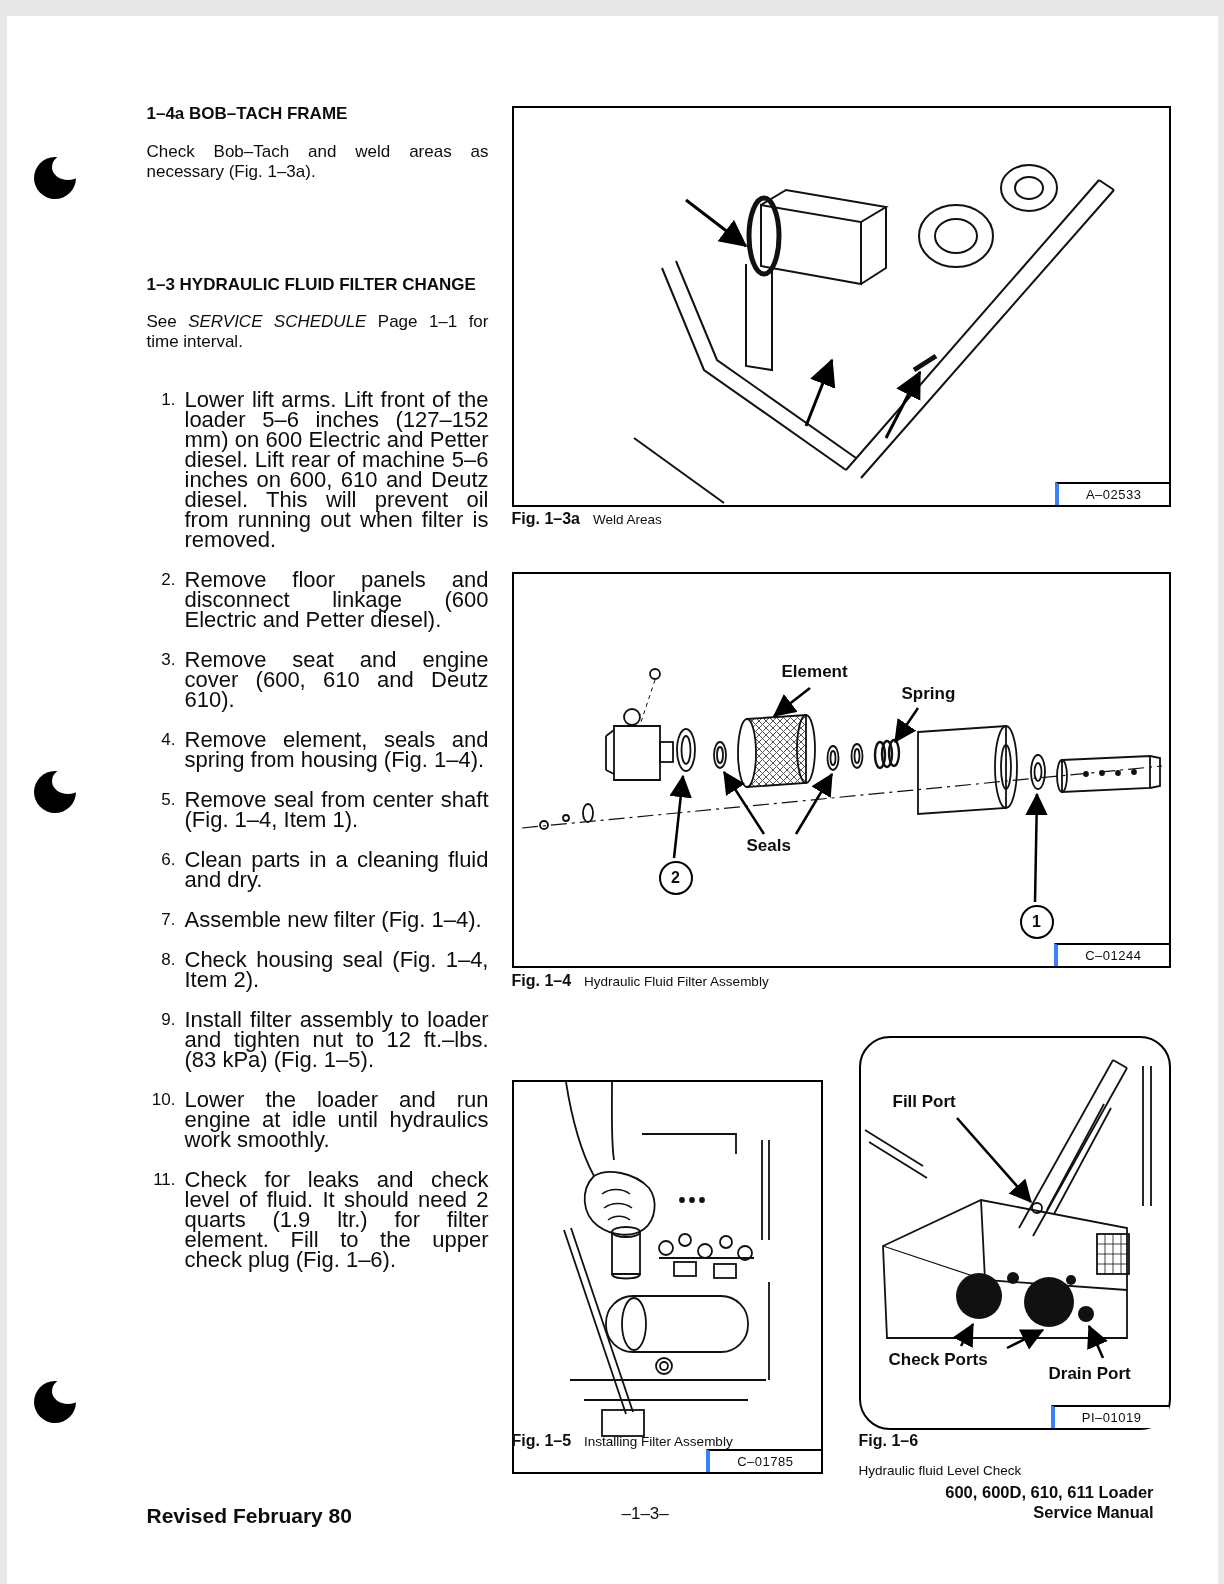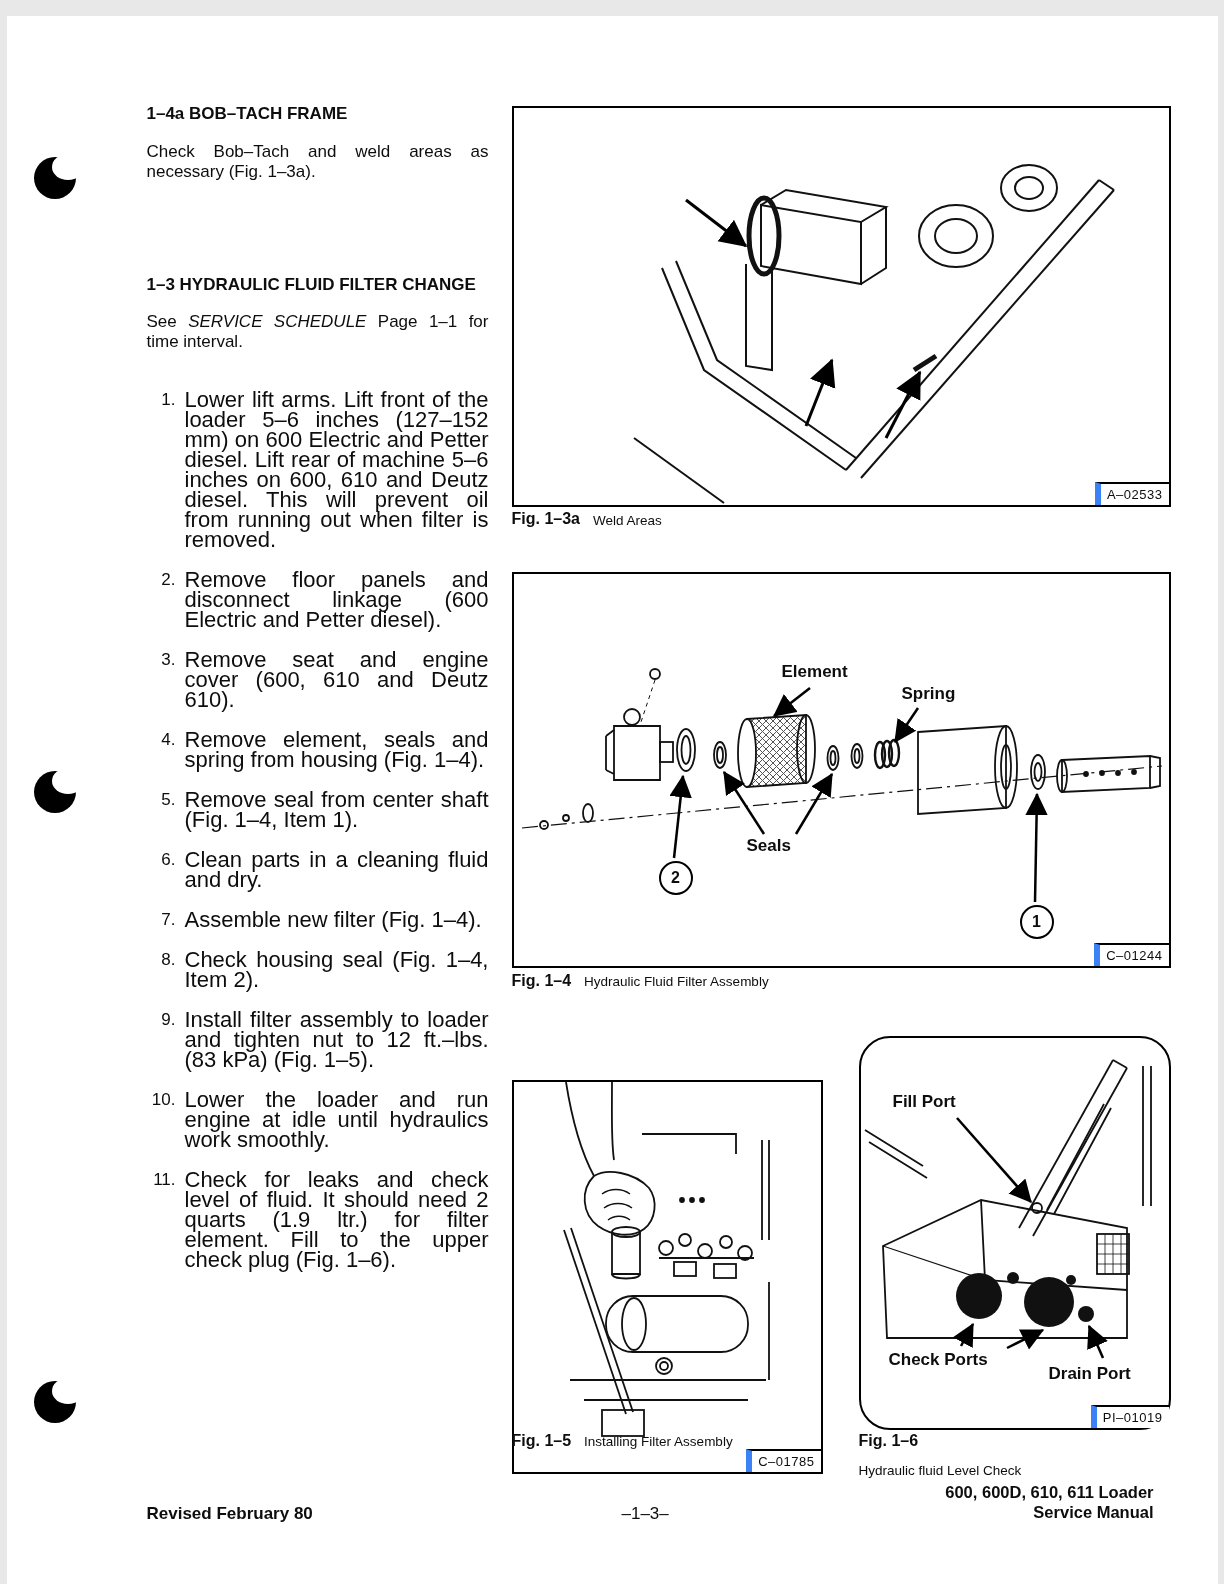--- a/index.html
+++ b/index.html
@@ -14,36 +14,36 @@
   .h2{font-size:17px;font-weight:bold;line-height:22px;margin:92px 0 16px 0;text-align:justify;}
   .para{font-size:17px;line-height:20px;text-align:justify;margin:0;}
   .steps{margin-top:38px;}
   .step{display:grid;grid-template-columns:38px 1fr;margin-bottom:20px;}
   .step-num{font-size:17px;line-height:20px;text-align:right;padding-right:9px;}
   .step-text{font-size:22px;line-height:20px;text-align:justify;}
   .it{font-style:italic;}
   
   .figbox{position:absolute;border:2px solid #000;background:#fff;}
   .codebox{
-    position:absolute;right:0;bottom:0;border-left:6px solid #3b82f6;border-top:2px solid #000;
-    padding:3px 6px;font-size:13px;letter-spacing:.5px;background:#fff;
+    position:absolute;right:0;bottom:0;border-left:4px solid #3b82f6;border-top:2px solid #000;
+    padding:3px 27px;font-size:13px;letter-spacing:.5px;background:#fff;
   }
   .figcaption{position:absolute;display:flex;align-items:baseline;gap:13px;white-space:nowrap;}
   .figcaption .fl{font-size:16px;font-weight:bold;}
   .figcaption .ft{font-size:13.5px;}
   .callout{position:absolute;font-size:17px;font-weight:bold;white-space:nowrap;}
   .badge{
     position:absolute;width:30px;height:30px;border:2px solid #000;border-radius:50%;
     text-align:center;line-height:30px;font-weight:bold;font-size:16px;background:#fff;
   }
   svg.draw{position:absolute;left:0;top:0;width:100%;height:100%;}
   
   .binder{position:absolute;left:26px;}
   
-  .footer-left{position:absolute;left:140px;top:1488px;font-size:17px;font-weight:bold;}
+  .footer-left{position:absolute;left:140px;top:1488px;font-size:21px;font-weight:bold;}
   .footer-center{position:absolute;left:615px;top:1488px;font-size:17px;}
   .footer-right{position:absolute;right:64px;top:1466px;text-align:right;font-size:16.5px;font-weight:bold;line-height:20px;}
   .accent-bar{position:absolute;left:125px;top:1569px;width:150px;height:5px;}
 </style>
 </head>
 <body>
 
 <div class="page">
 
   <svg class="binder" style="top:136px" width="48" height="52">
@@ -140,21 +140,21 @@
         <path d="M400,262 L422,248" stroke-width="5"></path>
       </g>
       <g stroke="#000" stroke-width="3" fill="none">
         <line x1="172" y1="92" x2="232" y2="138" marker-end="url(#m1)"></line>
         <line x1="292" y1="318" x2="318" y2="252" marker-end="url(#m1)"></line>
         <line x1="372" y1="330" x2="406" y2="264" marker-end="url(#m1)"></line>
       </g>
     </svg>
     <div class="codebox">A–02533</div>
   </div>
-  <div class="figcaption" style="left:505px;top:494px;align-items:flex-end;">
+  <div class="figcaption" style="left:505px;top:494px;">
     <span class="fl">Fig. 1–3a</span>
     <span class="ft">Weld Areas</span>
   </div>
 
   <div class="figbox" style="left:505px;top:556px;width:655px;height:392px;">
     <svg class="draw" viewBox="0 0 655 392">
       <defs>
         <marker id="m2" markerWidth="10" markerHeight="10" refX="8.5" refY="4.5" orient="auto">
             <path d="M0,0 L9,4.5 L0,9 Z" fill="#000"></path>
           </marker>

